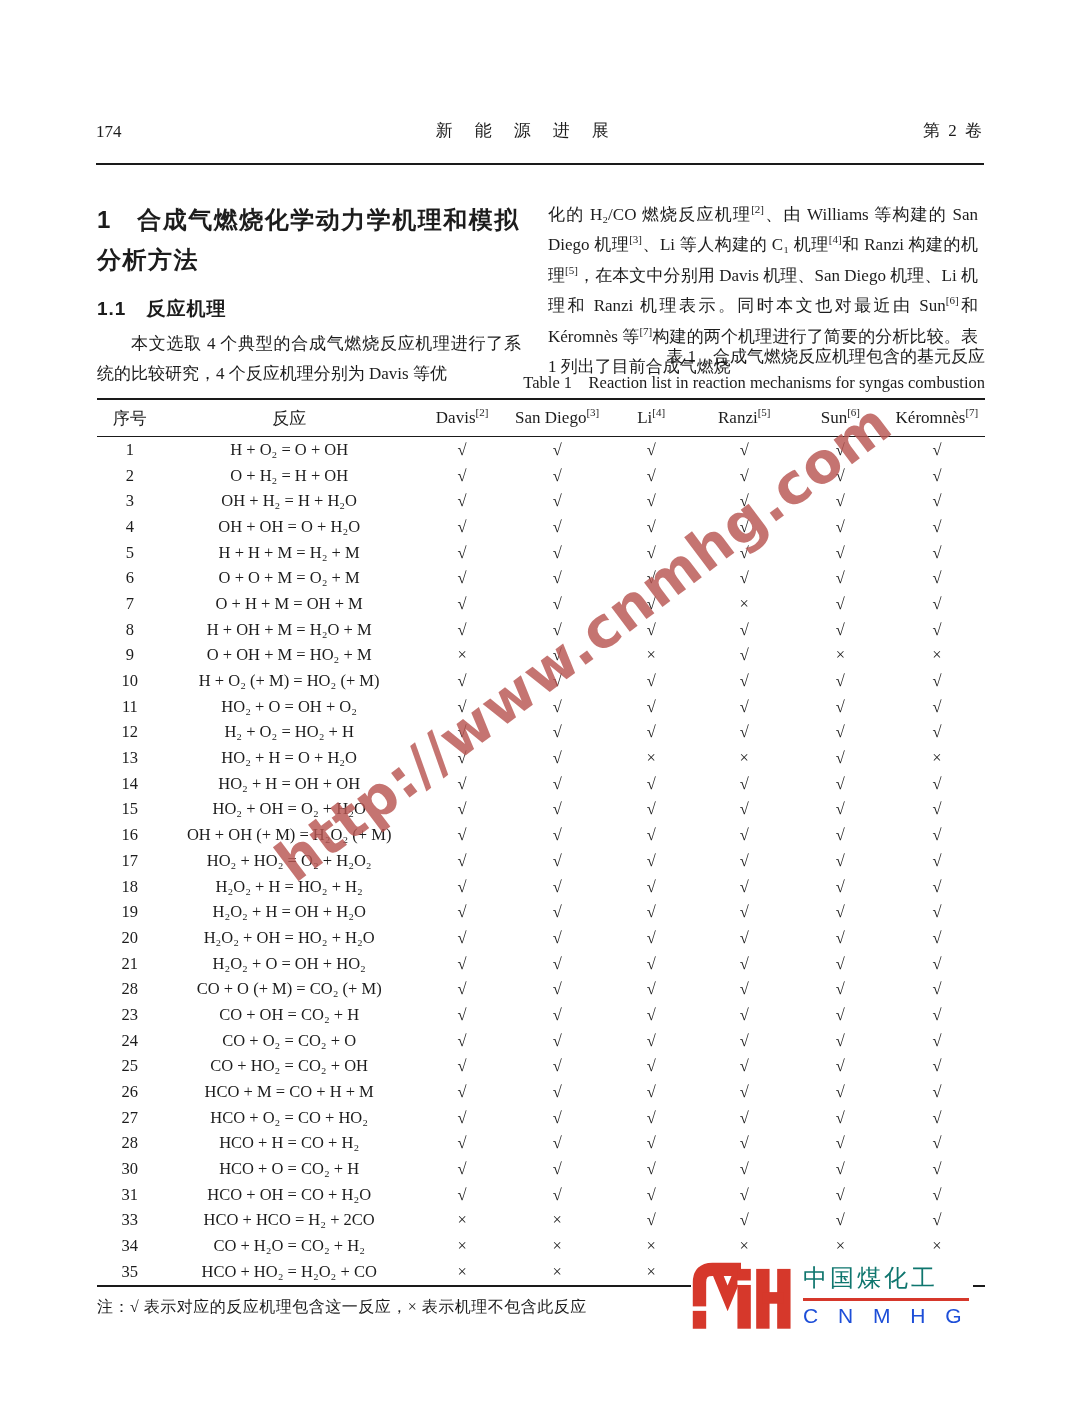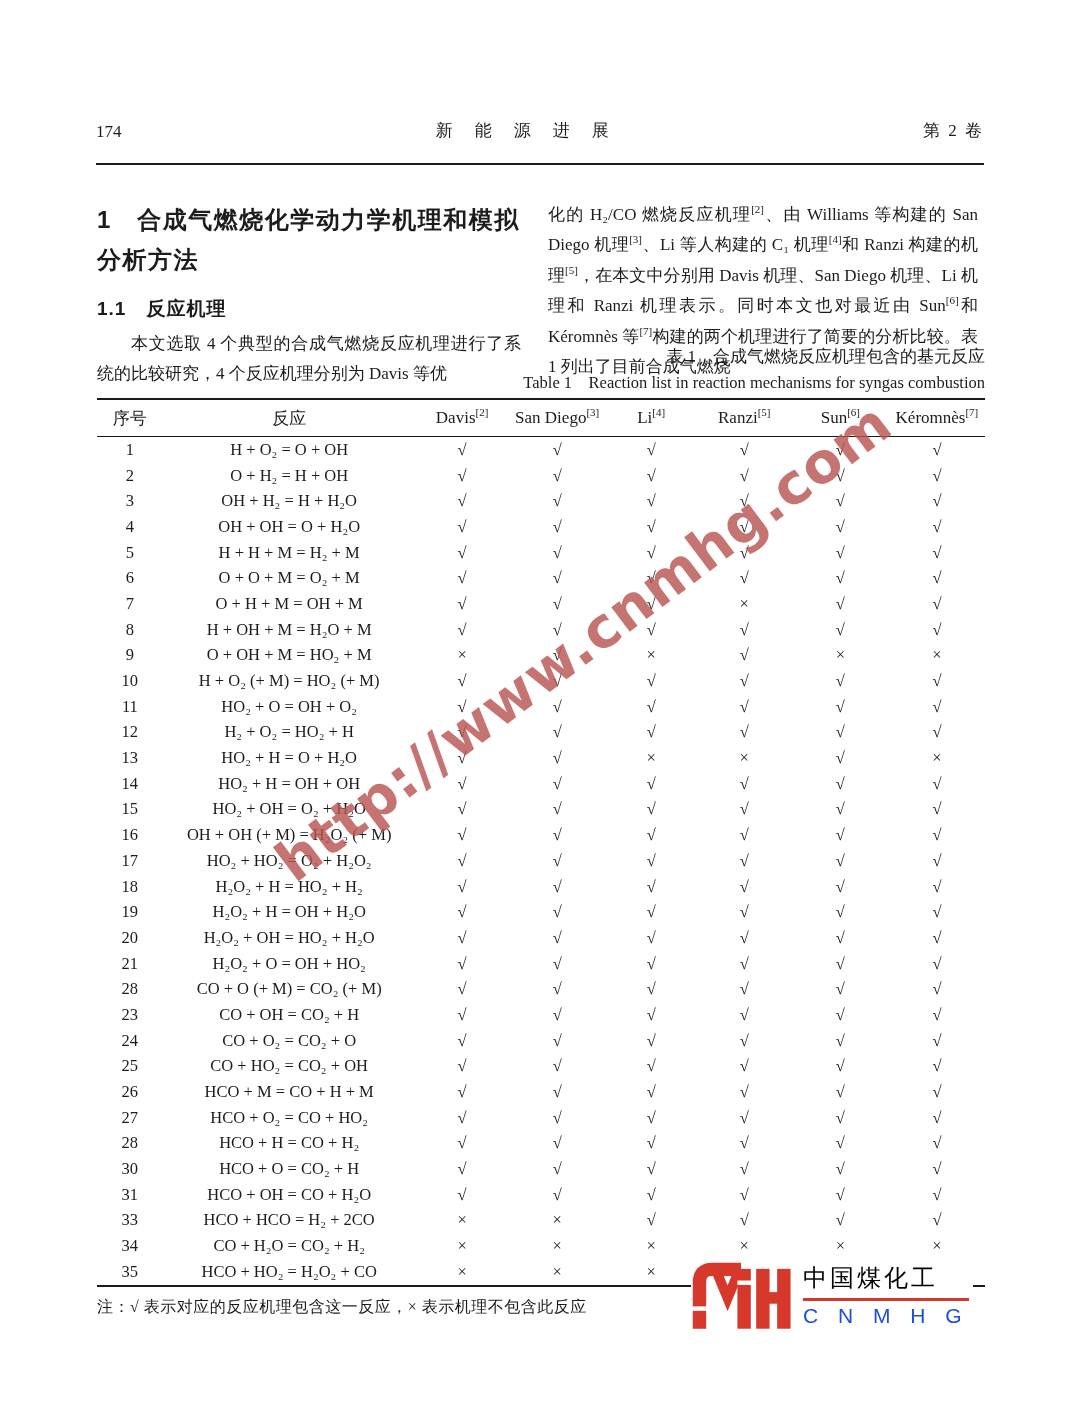--- a/index.html
+++ b/index.html
@@ -40,21 +40,21 @@
   
   .wm{position:absolute;left:283px;top:836px;z-index:30;pointer-events:none;
       transform-origin:0 50%;transform:rotate(-37deg);
       font-family:"DejaVu Sans",sans-serif;font-weight:bold;font-size:56px;
       letter-spacing:1px;color:rgba(184,86,82,.82);white-space:nowrap;}
 
   
   .logo{position:absolute;left:691px;top:1251px;width:282px;height:88px;background:#fff;
         z-index:20;display:flex;align-items:center;gap:12px;}
   .logo .txt{display:flex;flex-direction:column;}
-  .logo .zh{font-family:Liberation Sans, sans-serif;font-size:24px;color:#000000;
+  .logo .zh{font-family:Liberation Sans, sans-serif;font-size:24px;color:#0f766e;
             letter-spacing:3px;padding-bottom:4px;border-bottom:3px solid #d6382b;white-space:nowrap;}
   .logo .en{font-family:"Liberation Sans",sans-serif;font-size:21px;color:#1d4ed8;
             letter-spacing:7px;margin-top:3px;white-space:nowrap;}
 </style>
 </head>
 <body>
 
 <div class="page">
 
   <div class="runhead">

